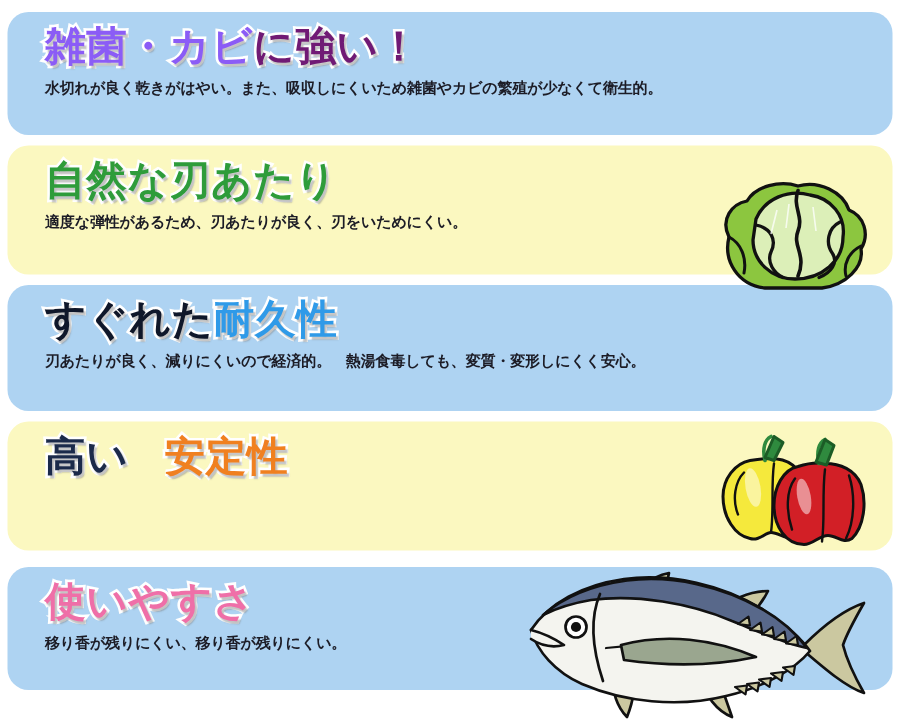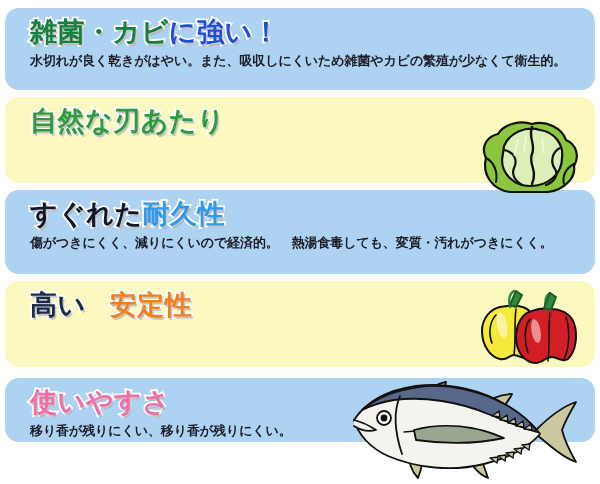--- a/index.html
+++ b/index.html
@@ -52,78 +52,79 @@
     white-space: nowrap;
   }
 
   .title span {
     -webkit-text-stroke: 3.4px #ffffff;
     paint-order: stroke fill;
     text-shadow: 1.5px 2px 1px rgba(120,120,120,0.45);
   }
 
   .body-text {
-    font-size: 13px;
+    font-size: 10px;
     font-weight: bold;
     color: #1c1c26;
     line-height: 1.3;
     margin-top: 6px;
     white-space: nowrap;
     letter-spacing: -0.1px;
   }
 
   .art {
     position: absolute;
     z-index: 4;
     pointer-events: none;
   }
 
   
   #panel-1 { top: 8px;   height: 82px; }
   #panel-2 { top: 97px;  height: 86px; border-radius: 13px; }
   #panel-3 { top: 190px; height: 84px; }
   #panel-4 { top: 281px; height: 86px; }
-  #panel-5 { top: 378px; height: 64px; }
+  #panel-5 { top: 378px; height: 82px; }
 
   
   #art-cabbage { left: 470px; top: 112px; width: 118px; height: 86px; }
   #art-peppers { left: 466px; top: 281px; width: 120px; height: 88px; }
   #art-fish    { left: 340px; top: 372px; width: 258px; height: 110px; }
 </style>
 </head>
 <body style="background: rgb(255, 255, 255);">
 
 <div id="infographic">
 
   <div class="panel" id="panel-1">
     <div class="panel-bg" id="bg-1" style="background: rgb(174, 211, 242);"></div>
     <div class="panel-text">
       <div class="title">
-        <span id="t1a" style="color: #15803d; margin-top: 48px;">雑菌・カビ</span><span id="t1b" style="color: #1d4ed8;">に強い！</span>
+        <span id="t1a" style="color: #8b5cf6; margin-top: 48px;">雑菌・カビ</span><span id="t1b" style="color: #701a75;">に強い！</span>
       </div>
       <div class="body-text">水切れが良く乾きがはやい。また、吸収しにくいため雑菌やカビの繁殖が少なくて衛生的。</div>
     </div>
   </div>
 
   <div class="panel" id="panel-2">
     <div class="panel-bg" id="bg-2" style="background: rgb(251, 248, 192);"></div>
     <div class="panel-text">
       <div class="title">
         <span id="t2a" style="color: rgb(46, 156, 58);">自然な刃あたり</span>
       </div>
+      <div class="body-text">適度な弾性があるため、刃あたりが良く、刃をいためにくい。</div>
     </div>
   </div>
 
   <div class="panel" id="panel-3">
     <div class="panel-bg" id="bg-3" style="background: rgb(174, 211, 242);"></div>
     <div class="panel-text">
       <div class="title">
         <span id="t3a" style="color: #0f172a;">すぐれた</span><span id="t3b" style="color: rgb(47, 154, 232);">耐久性</span>
       </div>
-      <div class="body-text">傷がつきにくく、減りにくいので経済的。　熱湯食毒しても、変質・汚れがつきにくく。</div>
+      <div class="body-text">刃あたりが良く、減りにくいので経済的。　熱湯食毒しても、変質・変形しにくく安心。</div>
     </div>
   </div>
 
   <div class="panel" id="panel-4">
     <div class="panel-bg" id="bg-4" style="background: rgb(251, 248, 192);"></div>
     <div class="panel-text">
       <div class="title">
         <span id="t4a" style="color: rgb(27, 42, 74); font-family: Liberation Mono, monospace;">高い</span><span id="t4b" style="color: rgb(240, 128, 32); margin-left: 24px;">安定性</span>
       </div>
     </div>

